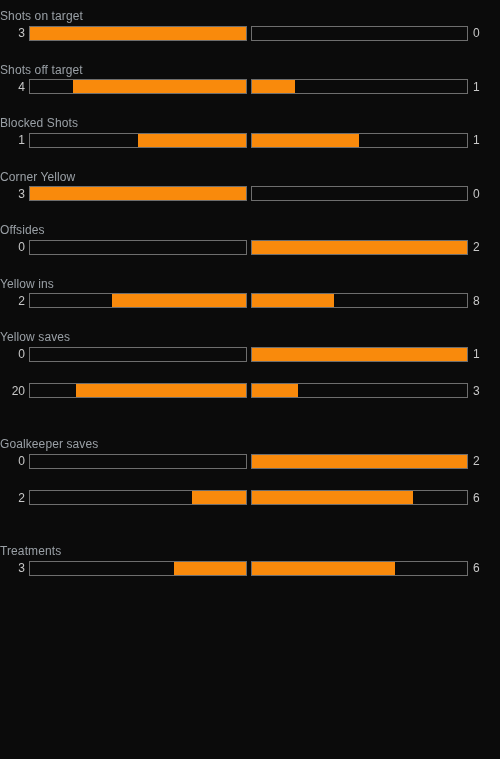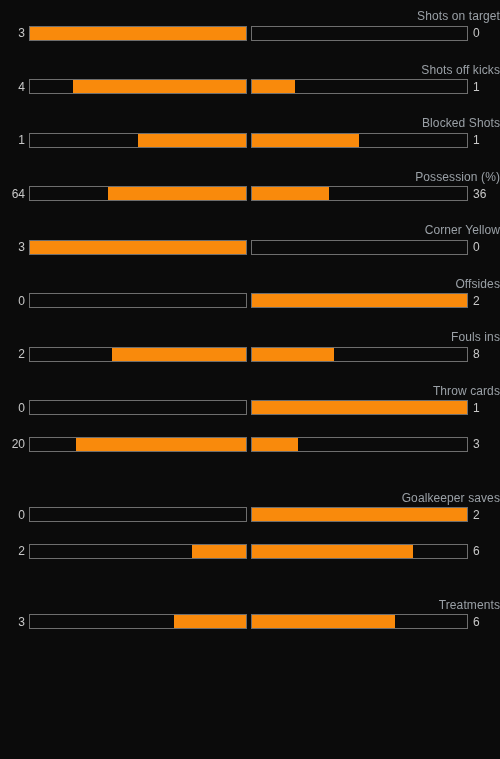--- a/index.html
+++ b/index.html
@@ -20,21 +20,21 @@
     padding-top: 6px;
   }
 
   .stat-row {
     width: 500px;
     height: 53.5px;
     position: relative;
   }
 
   .stat-title {
-    text-align: right;
+    text-align: left;
     color: #9aa0a6;
     font-size: 12px;
     line-height: 14px;
     height: 17px;
     padding-top: 3px;
     letter-spacing: 0.1px;
     white-space: nowrap;
   }
 
   .bars-line {
@@ -97,21 +97,21 @@
         <div class="track track-left">
           <div class="fill fill-left" style="width: 100%;"></div>
         </div>
         <div class="track track-right">
           <div class="fill fill-right" style="width: 0%;"></div>
         </div>
         <span class="value value-right">0</span>
       </div>
     </div>
     <div class="stat-row">
-      <div class="stat-title">Shots off kicks</div>
+      <div class="stat-title">Shots off target</div>
       <div class="bars-line">
         <span class="value value-left">4</span>
         <div class="track track-left">
           <div class="fill fill-left" style="width: 80%;"></div>
         </div>
         <div class="track track-right">
           <div class="fill fill-right" style="width: 20%;"></div>
         </div>
         <span class="value value-right">1</span>
       </div>
@@ -123,33 +123,20 @@
         <div class="track track-left">
           <div class="fill fill-left" style="width: 50%;"></div>
         </div>
         <div class="track track-right">
           <div class="fill fill-right" style="width: 50%;"></div>
         </div>
         <span class="value value-right">1</span>
       </div>
     </div>
     <div class="stat-row">
-      <div class="stat-title">Possession (%)</div>
-      <div class="bars-line">
-        <span class="value value-left">64</span>
-        <div class="track track-left">
-          <div class="fill fill-left" style="width: 64%;"></div>
-        </div>
-        <div class="track track-right">
-          <div class="fill fill-right" style="width: 36%;"></div>
-        </div>
-        <span class="value value-right">36</span>
-      </div>
-    </div>
-    <div class="stat-row">
       <div class="stat-title">Corner Yellow</div>
       <div class="bars-line">
         <span class="value value-left">3</span>
         <div class="track track-left">
           <div class="fill fill-left" style="width: 100%;"></div>
         </div>
         <div class="track track-right">
           <div class="fill fill-right" style="width: 0%;"></div>
         </div>
         <span class="value value-right">0</span>
@@ -162,34 +149,34 @@
         <div class="track track-left">
           <div class="fill fill-left" style="width: 0%;"></div>
         </div>
         <div class="track track-right">
           <div class="fill fill-right" style="width: 100%;"></div>
         </div>
         <span class="value value-right">2</span>
       </div>
     </div>
     <div class="stat-row">
-      <div class="stat-title">Fouls ins</div>
+      <div class="stat-title">Yellow ins</div>
       <div class="bars-line">
         <span class="value value-left">2</span>
         <div class="track track-left">
           <div class="fill fill-left" style="width: 61.9%;"></div>
         </div>
         <div class="track track-right">
           <div class="fill fill-right" style="width: 38.1%;"></div>
         </div>
         <span class="value value-right">8</span>
       </div>
     </div>
     <div class="stat-row">
-      <div class="stat-title">Throw cards</div>
+      <div class="stat-title">Yellow saves</div>
       <div class="bars-line">
         <span class="value value-left">0</span>
         <div class="track track-left">
           <div class="fill fill-left" style="width: 0%;"></div>
         </div>
         <div class="track track-right">
           <div class="fill fill-right" style="width: 100%;"></div>
         </div>
         <span class="value value-right">1</span>
       </div>

